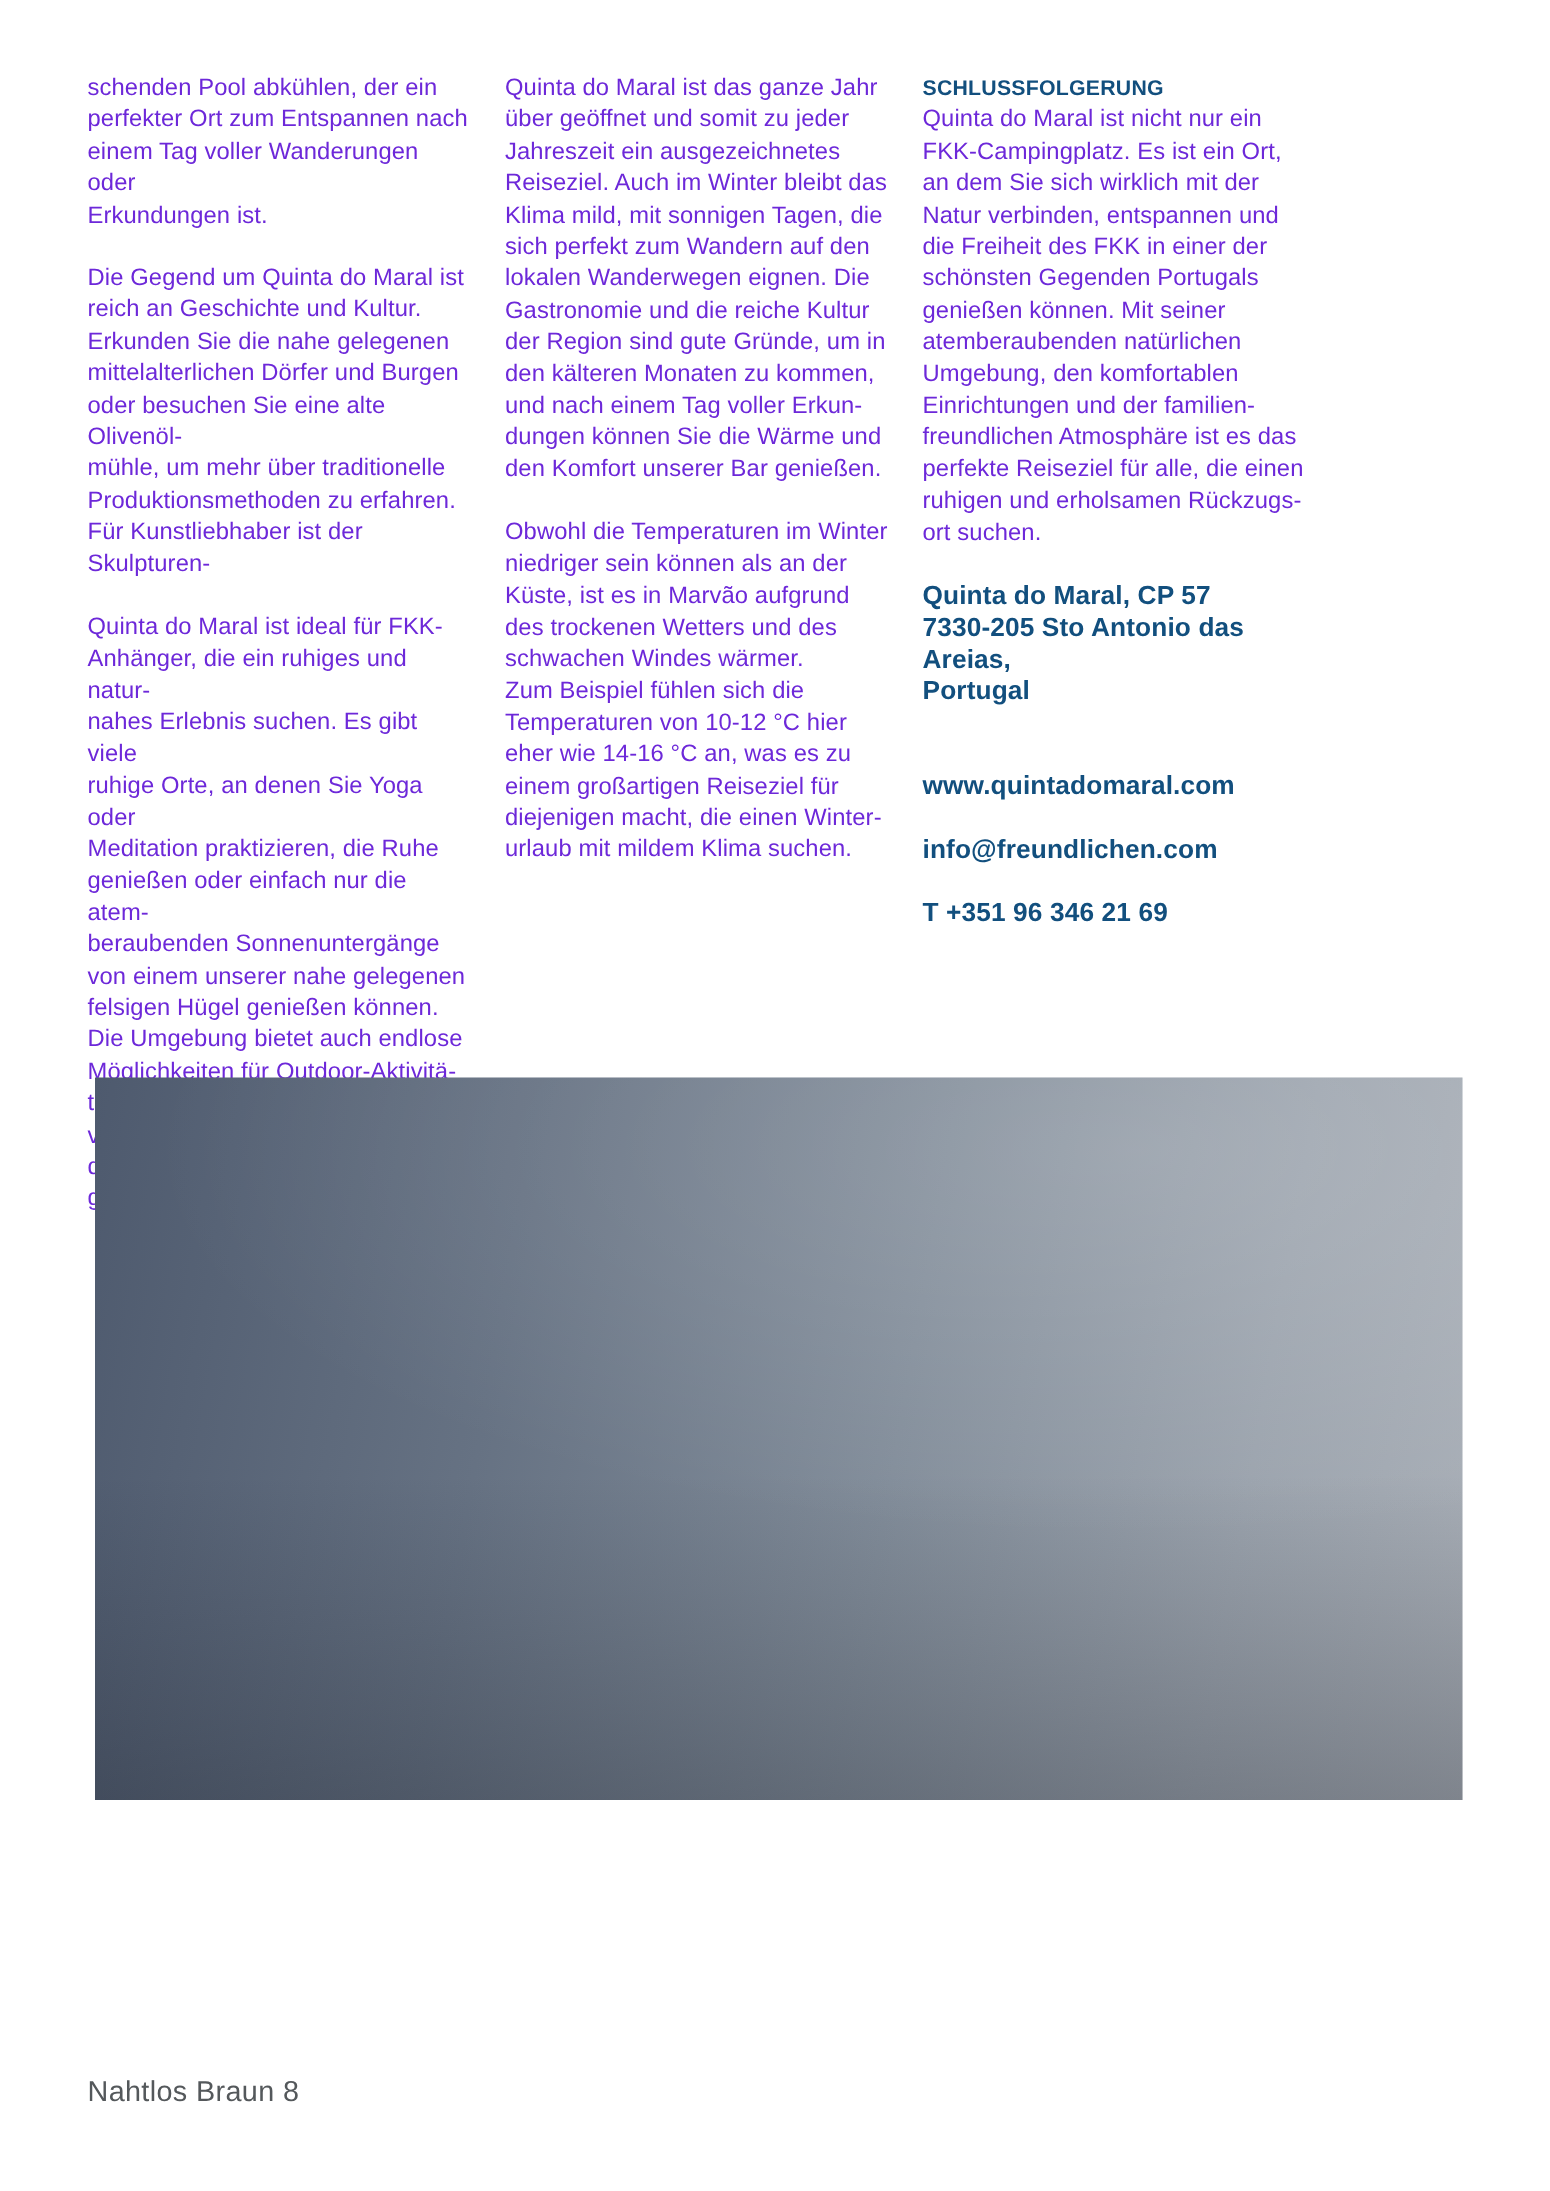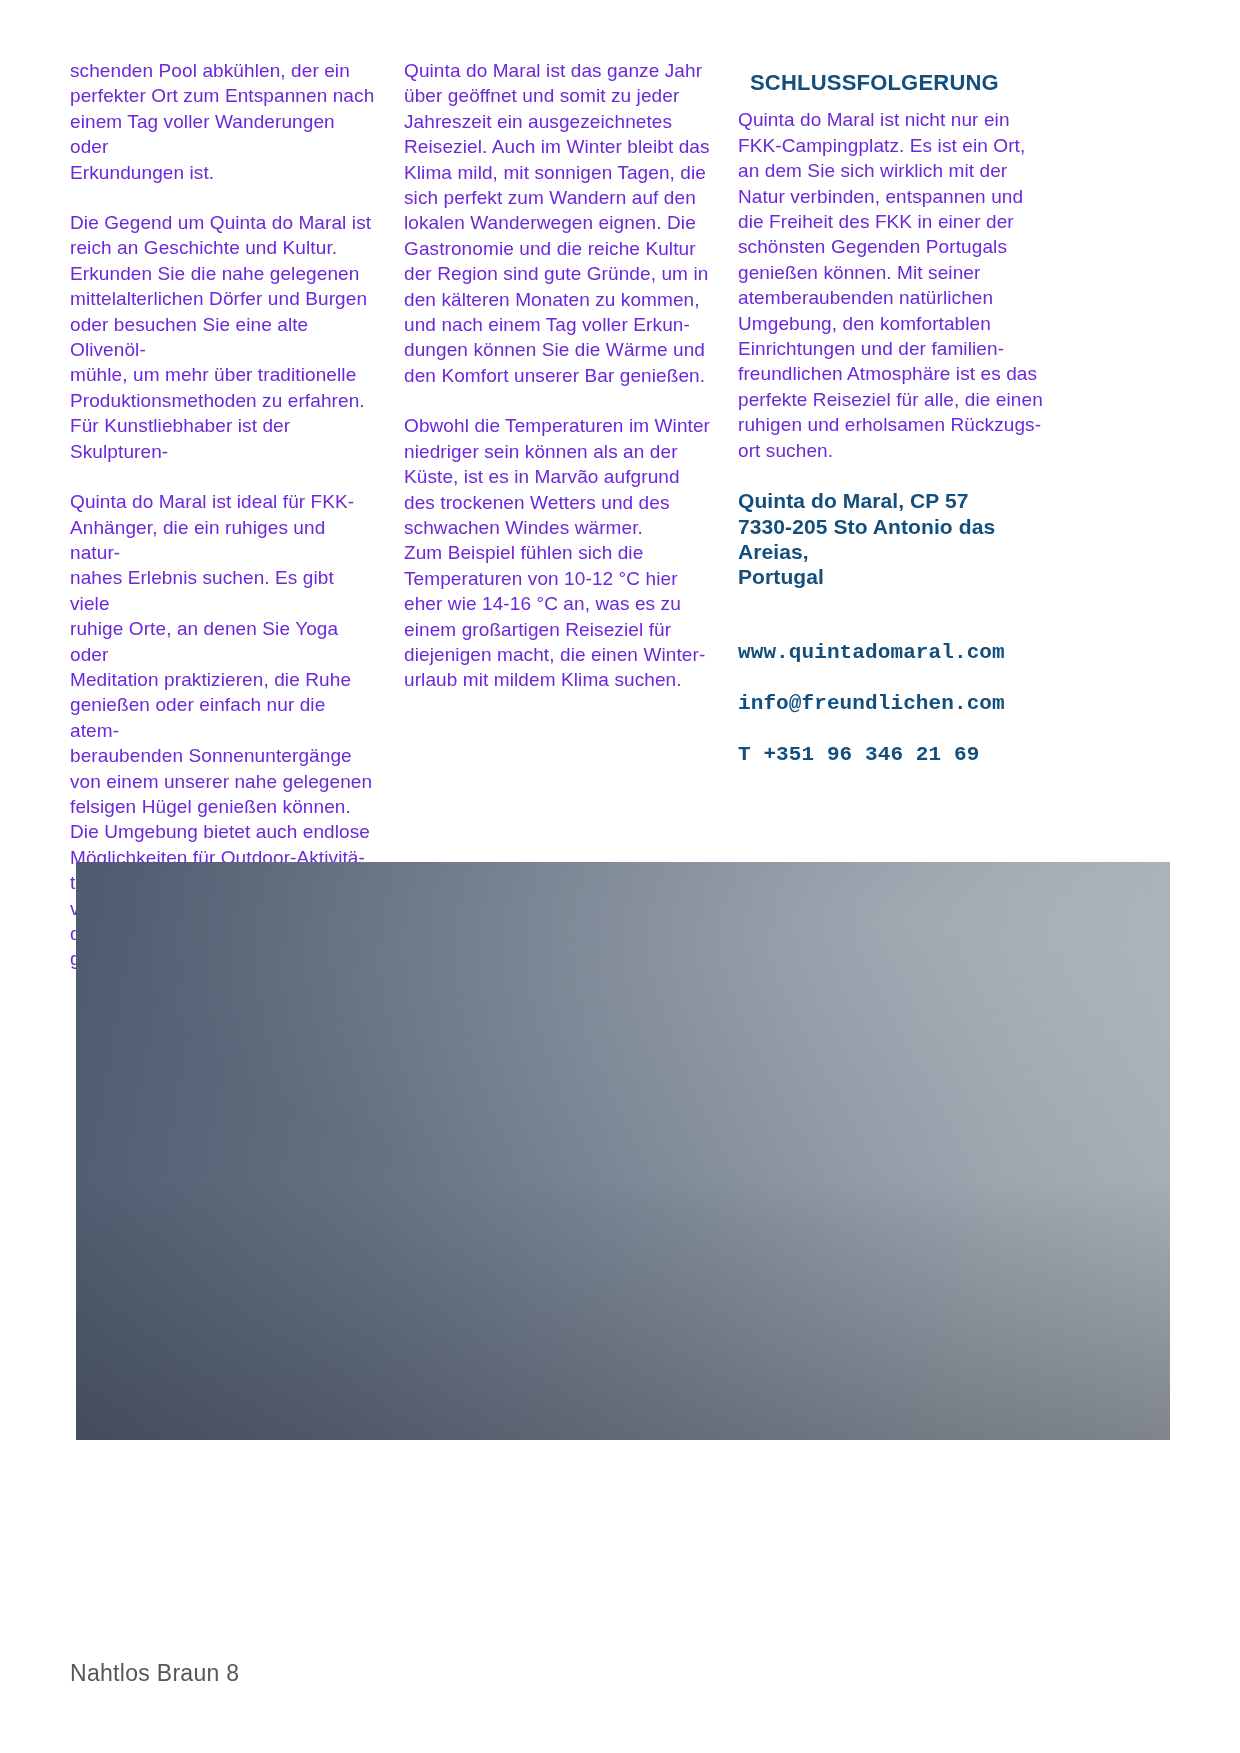--- a/index.html
+++ b/index.html
@@ -24,38 +24,38 @@
   .col p {
     margin: 0 0 25px 0;
     font-size: 19px;
     line-height: 25.4px;
     color: #6d28d9;
     white-space: pre-line;
     letter-spacing: 0.1px;
   }
   .col p:last-child { margin-bottom: 0; }
   .col-heading {
-    margin: 12px;
-    font-size: 22px;
+    margin: 0;
+    font-size: 17px;
     line-height: 25.4px;
     font-weight: bold;
     color: #124f7e;
     letter-spacing: 0.2px;
   }
   .contact p,
   .contact-block {
     margin: 0 0 25px 0;
     font-size: 21px;
     line-height: 25.4px;
     font-weight: bold;
     color: #124f7e;
     white-space: pre-line;
     letter-spacing: 0.1px;
   }
-  .contact-block { margin-bottom: 0; font-family: Liberation Mono, monospace; }
+  .contact-block { margin-bottom: 0; }
   .cline { display: block; }
   
   .photo {
     position: absolute;
     left: 76px;
     top: 862px;
     width: 1094px;
     height: 578px;
     background:
       linear-gradient(to bottom, rgba(0,0,0,0) 55%, rgba(18,22,32,0.28) 100%),

